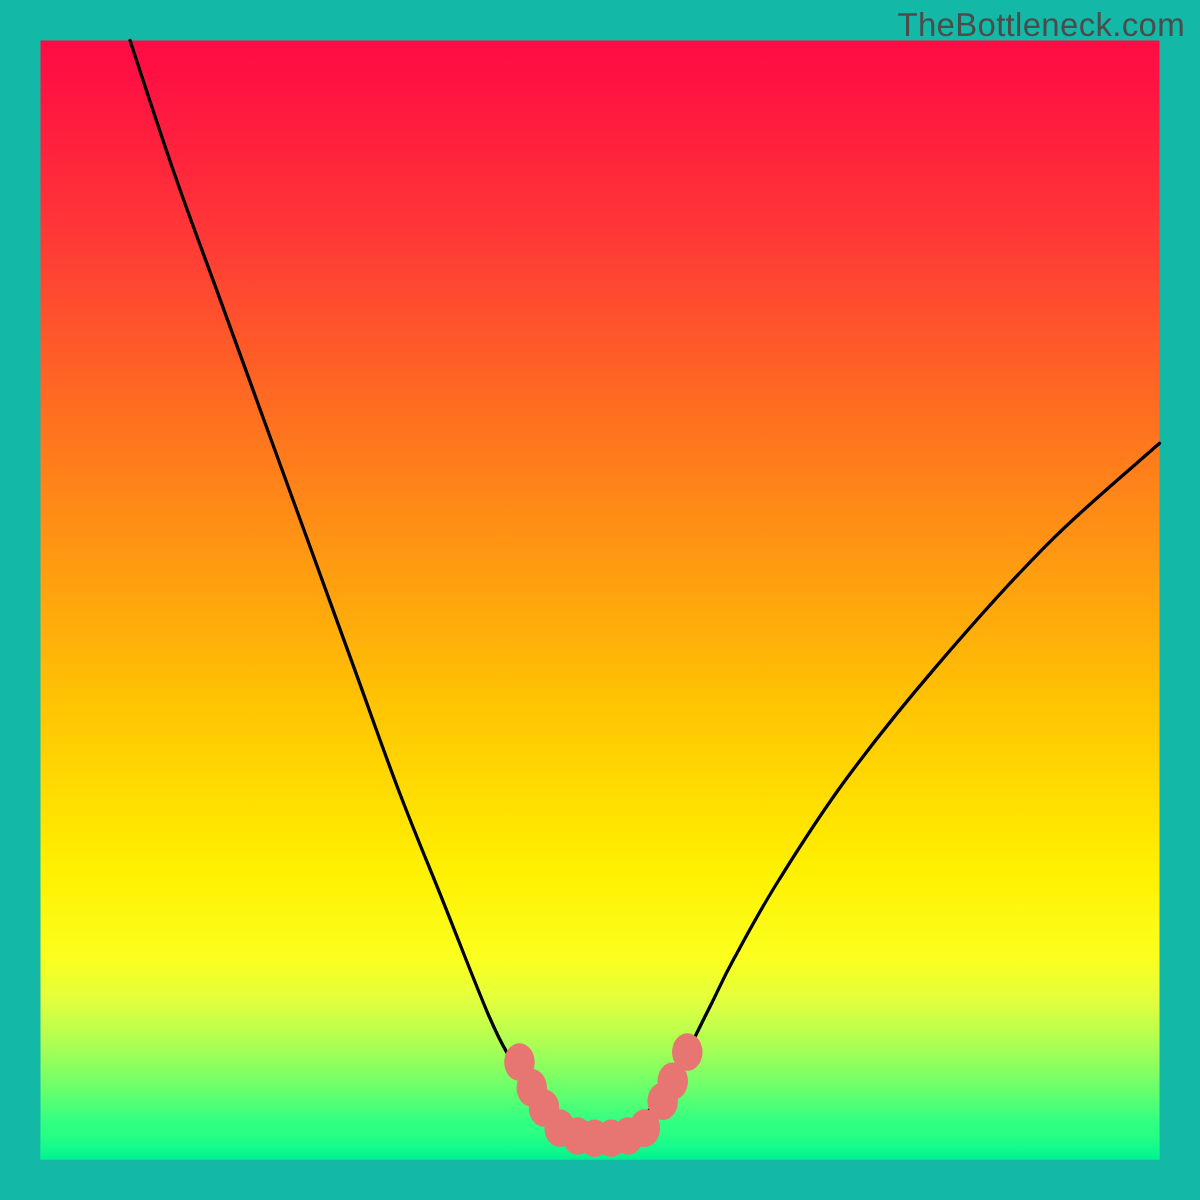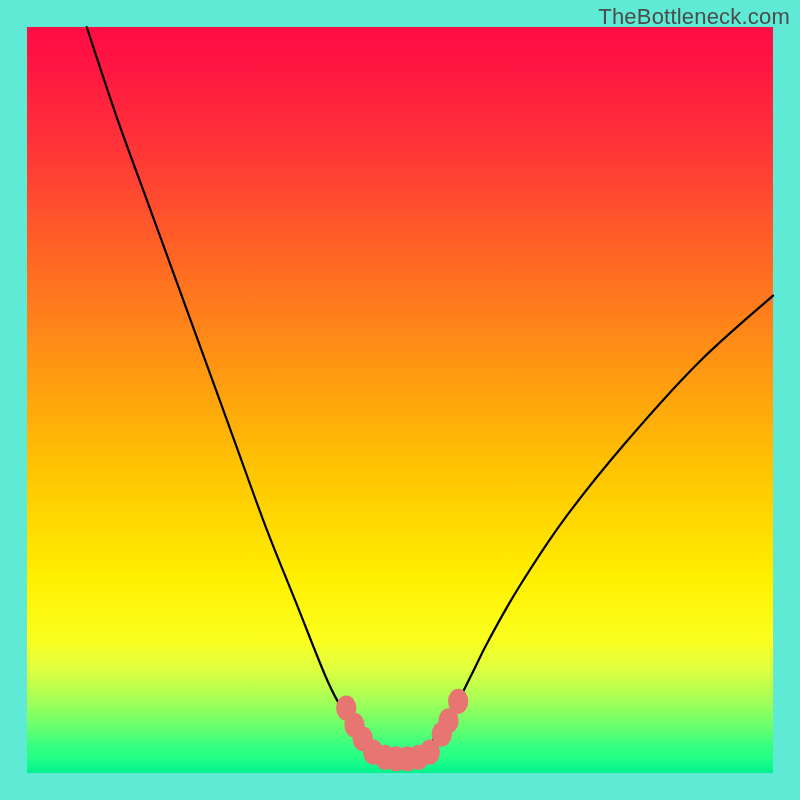--- a/index.html
+++ b/index.html
@@ -8,21 +8,21 @@
     width: 800px;
     height: 800px;
     background: #000;
     overflow: hidden;
     font-family: Arial, Helvetica, sans-serif;
   }
   .frame {
     position: relative;
     width: 800px;
     height: 800px;
-    background: #5eead4;
+    background: #14b8a6;
   }
   .plot-area {
     position: absolute;
     left: 27px;
     top: 27px;
     width: 746px;
     height: 746px;
     
     background: linear-gradient(
       to bottom,

